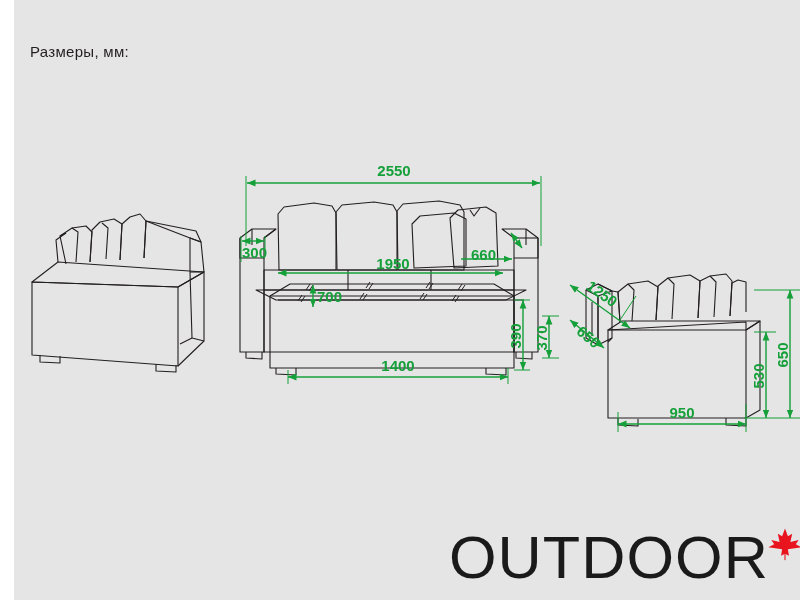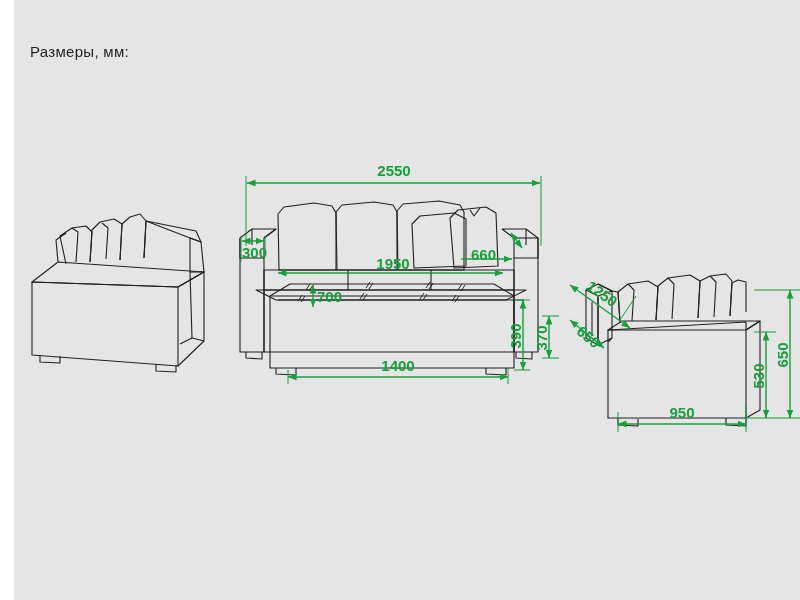--- a/index.html
+++ b/index.html
@@ -254,14 +254,23 @@
 
       <text x="0" y="0" text-anchor="middle" transform="translate(585,298) rotate(35)">1250</text>
       <text x="0" y="0" text-anchor="middle" transform="translate(571,341) rotate(40)">650</text>
       <text x="0" y="0" text-anchor="middle" transform="translate(533,338) rotate(-90)">370</text>
       <text x="0" y="0" text-anchor="middle" transform="translate(750,376) rotate(-90)">530</text>
       <text x="0" y="0" text-anchor="middle" transform="translate(774,355) rotate(-90)">650</text>
       <text x="668" y="418" text-anchor="middle">950</text>
     </g>
   </svg>
 
+  <div class="logo-wrap">
+    <div class="logo-text">OUTDOOR</div>
+    <div class="leaf-wrap">
+      <svg viewBox="0 0 100 100" width="36" height="40">
+        <path fill="#e8141e" d="M50,4 L58,26 L70,19 L65,42 L88,36 L80,48 L96,56 L58,62 L61,80 L50,74 L39,80 L42,62 L4,56 L20,48 L12,36 L35,42 L30,19 L42,26 Z"></path>
+        <rect x="48.5" y="62" width="3" height="30" fill="#e8141e"></rect>
+      </svg>
+    </div>
+  </div>
 
 </div>
 
 </body></html>

